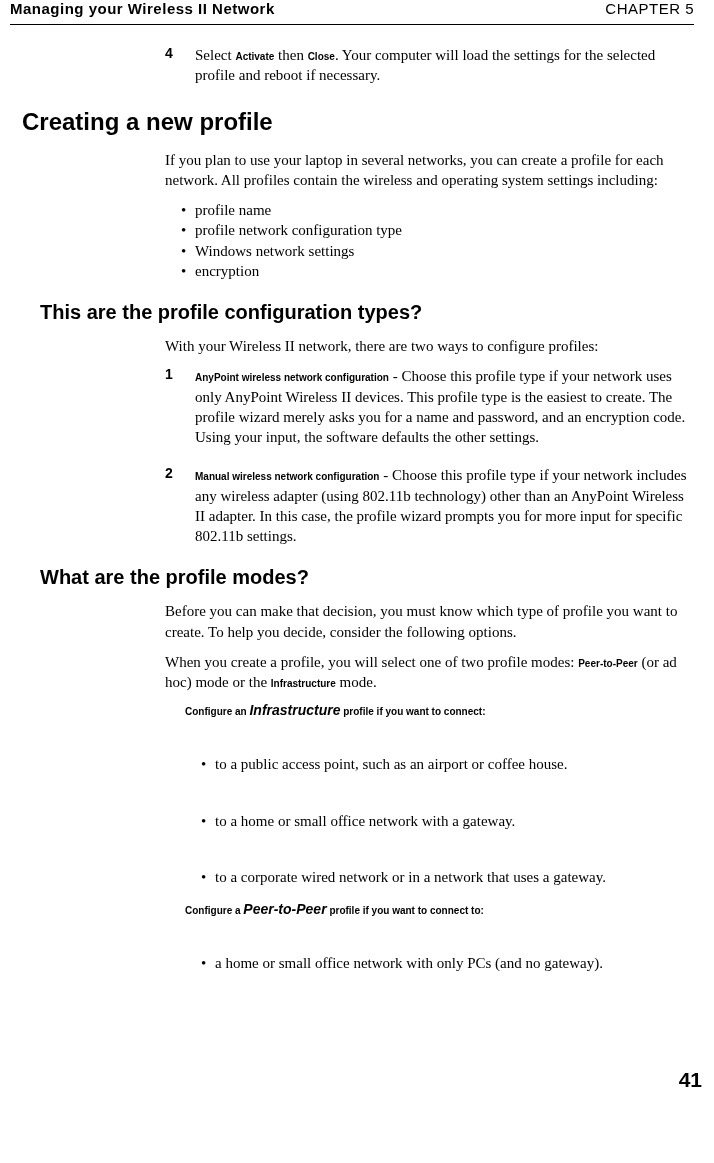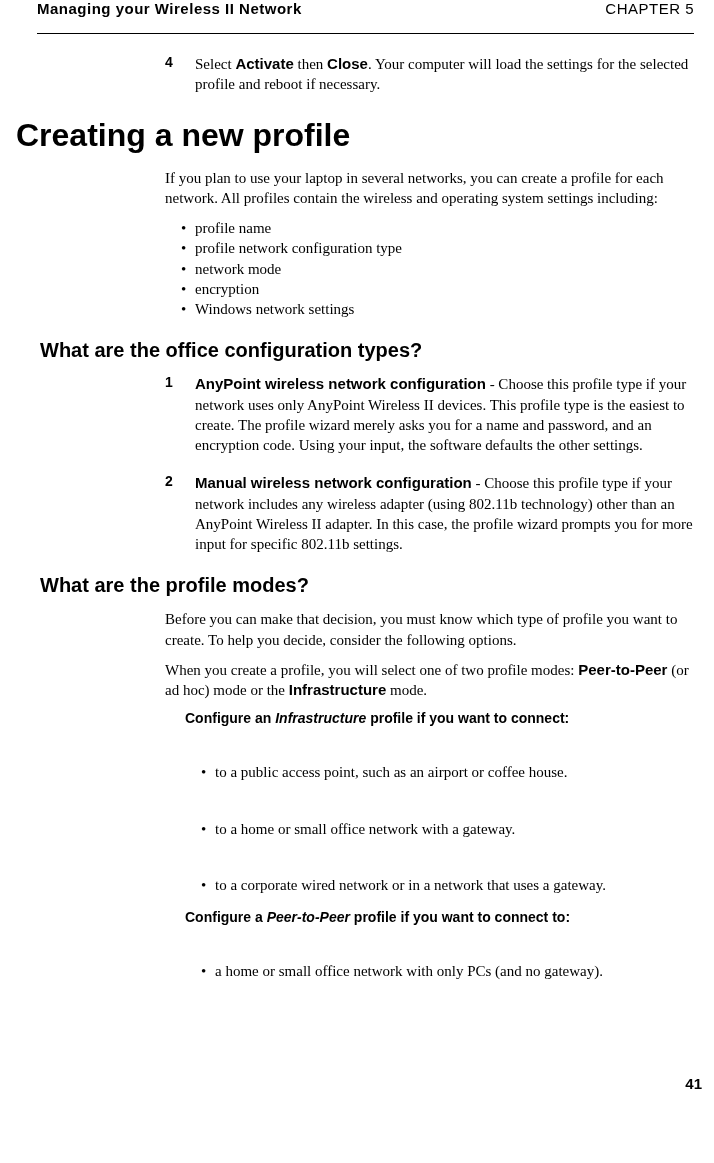--- a/index.html
+++ b/index.html
@@ -14,23 +14,22 @@
   .page {
     padding: 0 20px 0 10px;
     position: relative;
     min-height: 1100px;
   }
   .header-row {
     display: flex;
     justify-content: space-between;
     align-items: baseline;
     border-bottom: 1px solid #000;
-    padding-bottom: 16px;
+    padding-bottom: 7px;
     margin-bottom: 20px;
-    margin-left: 27px;
   }
   .header-left {
     font-family: Arial, Helvetica, sans-serif;
     font-weight: 900;
     font-stretch: condensed;
     letter-spacing: 0.5px;
     font-size: 15px;
   }
   .header-right {
     font-family: Arial, Helvetica, sans-serif;
@@ -51,22 +50,22 @@
     width: 30px;
     flex-shrink: 0;
   }
   .step-text {
     flex: 1;
     line-height: 1.35;
   }
   h1.section {
     font-family: Arial, Helvetica, sans-serif;
     font-weight: bold;
-    font-size: 32px;
-    margin: 22px 0 14px 6px;
+    font-size: 24px;
+    margin: 22px 0 14px 12px;
   }
   h2.subsection {
     font-family: Arial, Helvetica, sans-serif;
     font-weight: bold;
     font-size: 20px;
     margin: 20px 0 12px 30px;
   }
   p.body {
     margin: 0 0 10px 0;
     line-height: 1.35;
@@ -82,32 +81,32 @@
     line-height: 1.35;
   }
   ul.bullets li::before {
     content: "•";
     position: absolute;
     left: 0;
   }
   .bold-sans {
     font-family: Arial, Helvetica, sans-serif;
     font-weight: bold;
-    font-size: 14px;
+    font-size: 10px;
   }
   .bold-sans-italic {
     font-family: Arial, Helvetica, sans-serif;
     font-weight: bold;
     font-style: italic;
     font-size: 14px;
   }
   .inline-bold {
     font-family: Arial, Helvetica, sans-serif;
     font-weight: bold;
-    font-size: 15px;
+    font-size: 10px;
   }
   .config-heading {
     font-family: Arial, Helvetica, sans-serif;
     font-weight: bold;
     font-size: 14px;
     margin: 10px 0 10px 20px;
   }
   ul.sub-bullets {
     margin: 4px 0 14px 20px;
     padding-left: 16px;
@@ -123,21 +122,21 @@
     content: "•";
     position: absolute;
     left: 0;
   }
   .page-num {
     position: absolute;
     bottom: 8px;
     right: 12px;
     font-family: Arial, Helvetica, sans-serif;
     font-weight: bold;
-    font-size: 15px;
+    font-size: 21px;
   }
 </style>
 </head>
 <body>
 
 <div class="page">
 
   <div class="header-row">
     <div class="header-left">Managing your Wireless II Network</div>
     <div class="header-right">CHAPTER 5</div>
@@ -156,31 +155,31 @@
 
   <h1 class="section">Creating a new profile</h1>
 
   <div class="body-indent">
 
     <p class="body">If you plan to use your laptop in several networks, you can create a profile for each network. All profiles contain the wireless and operating system settings including:</p>
 
     <ul class="bullets">
       <li>profile name</li>
       <li>profile network configuration type</li>
-      <li>network mode</li>
+      <li>Windows network settings</li>
       <li>encryption</li>
-      <li>Windows network settings</li>
     </ul>
 
   </div>
 
-  <h2 class="subsection">What are the office configuration types?</h2>
-
-  <div class="body-indent">
-
+  <h2 class="subsection">This are the profile configuration types?</h2>
+
+  <div class="body-indent">
+
+    <p class="body">With your Wireless II network, there are two ways to configure profiles:</p>
 
     <div class="step-block">
       <div class="step-num">1</div>
       <div class="step-text">
         <span class="inline-bold">AnyPoint wireless network configuration</span><span> - Choose this profile type if your network uses only AnyPoint Wireless II devices. This profile type is the easiest to create. The profile wizard merely asks you for a name and password, and an encryption code. Using your input, the software defaults the other settings.</span>
       </div>
     </div>
 
     <div class="step-block">
       <div class="step-num">2</div>

